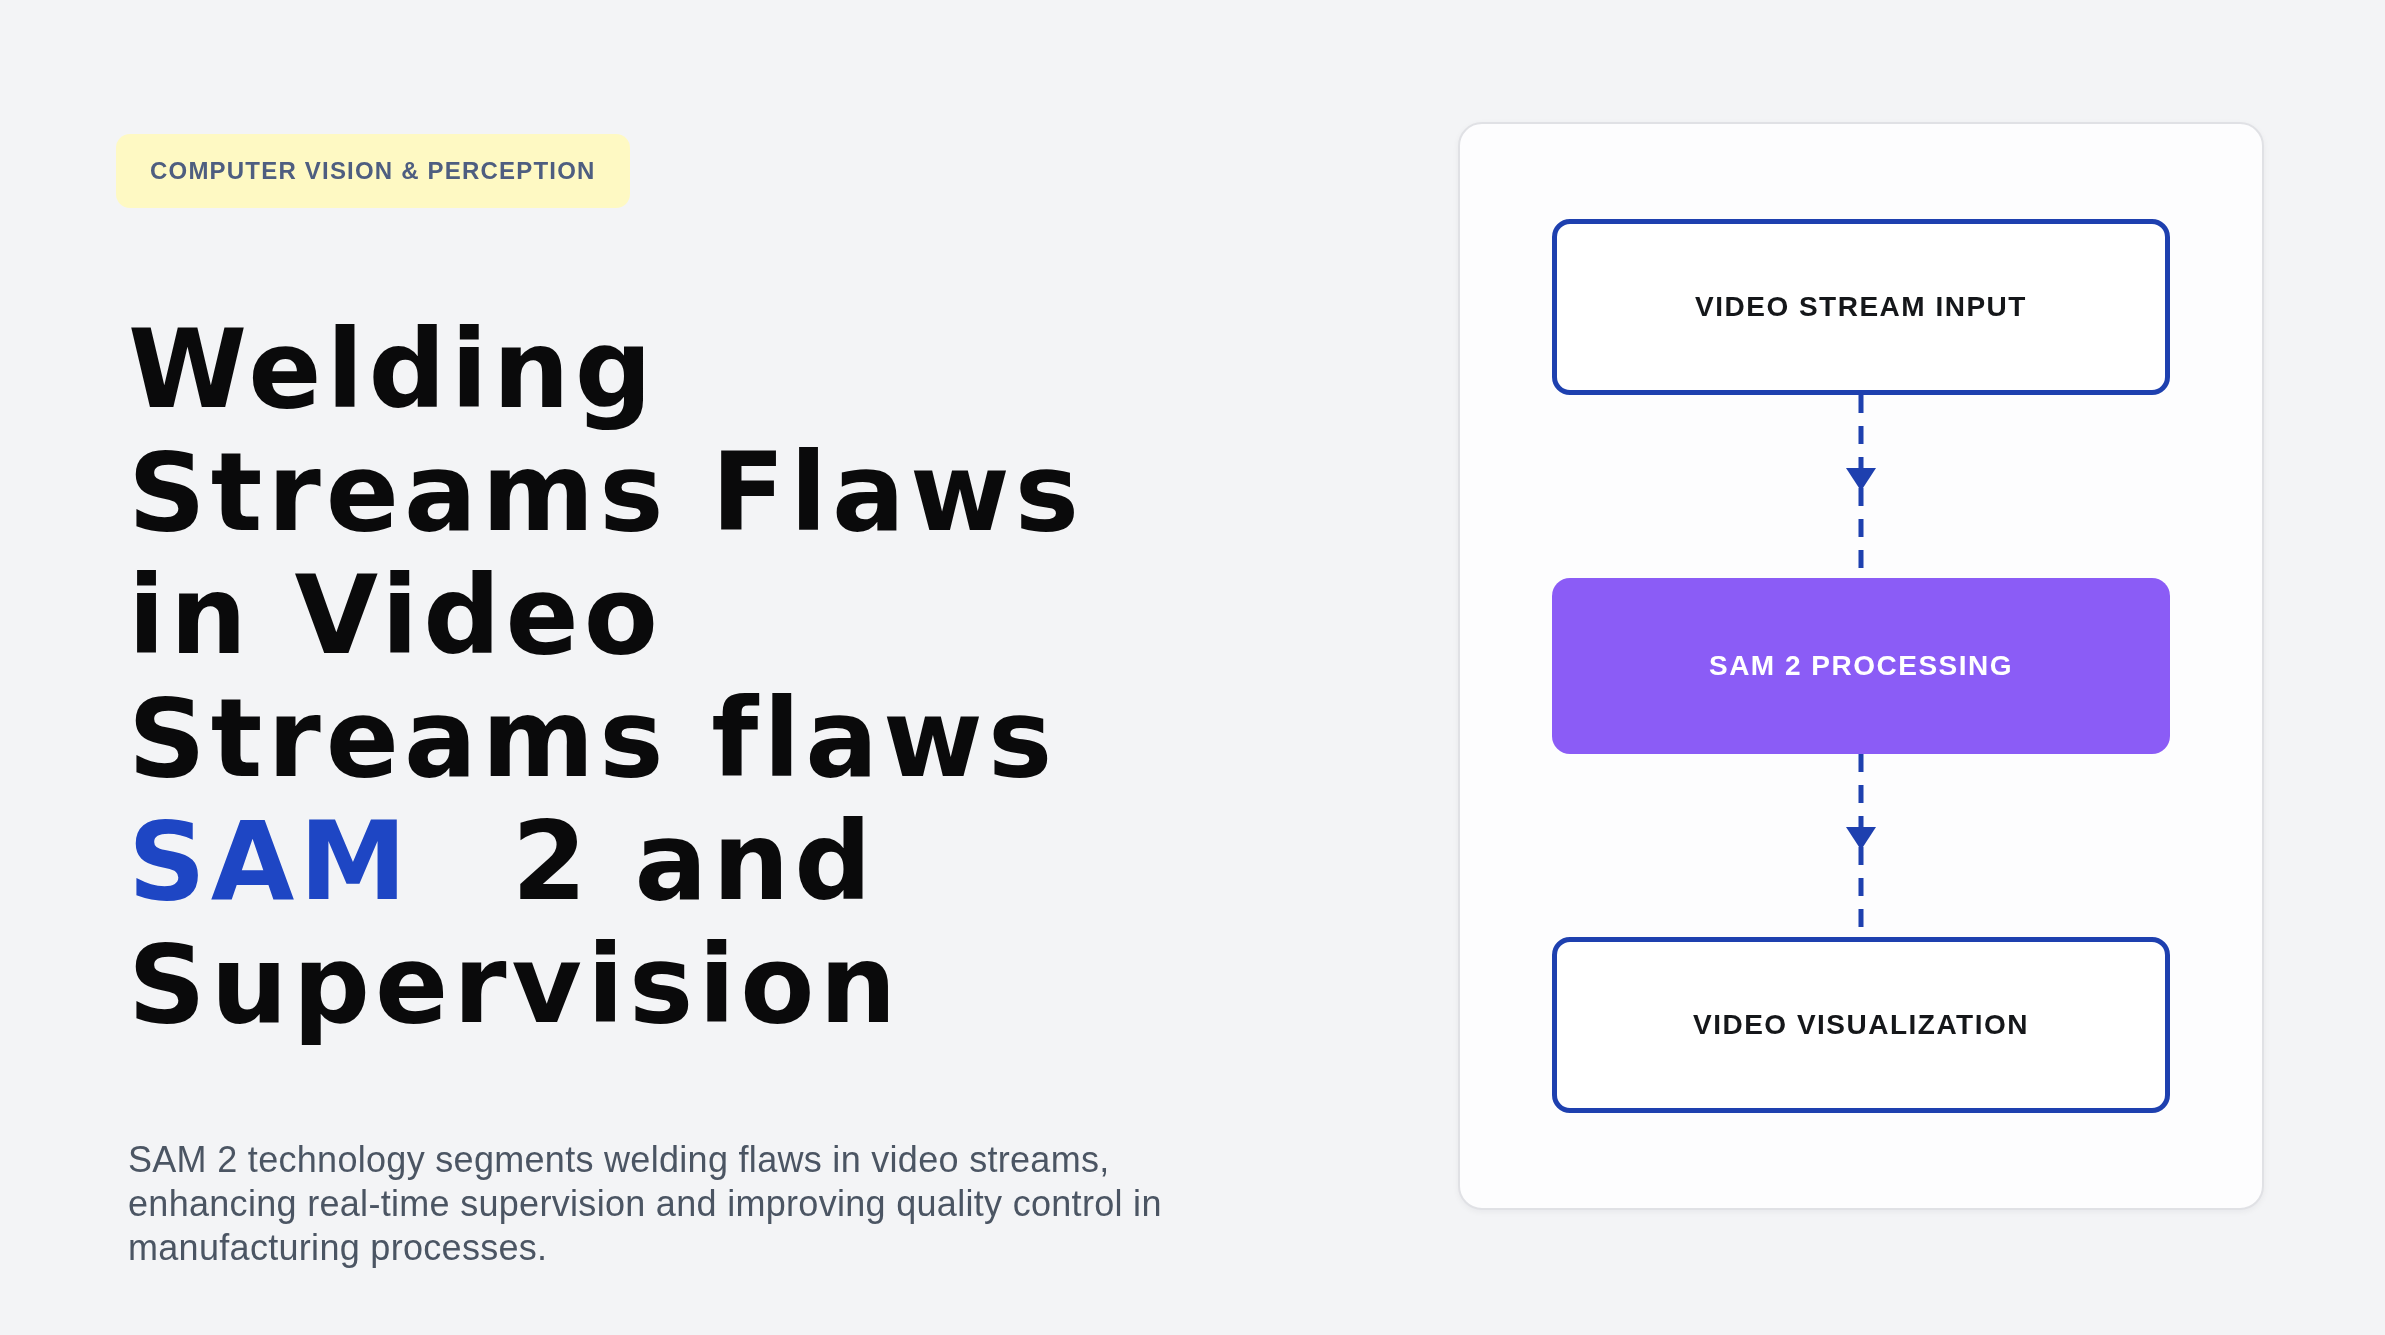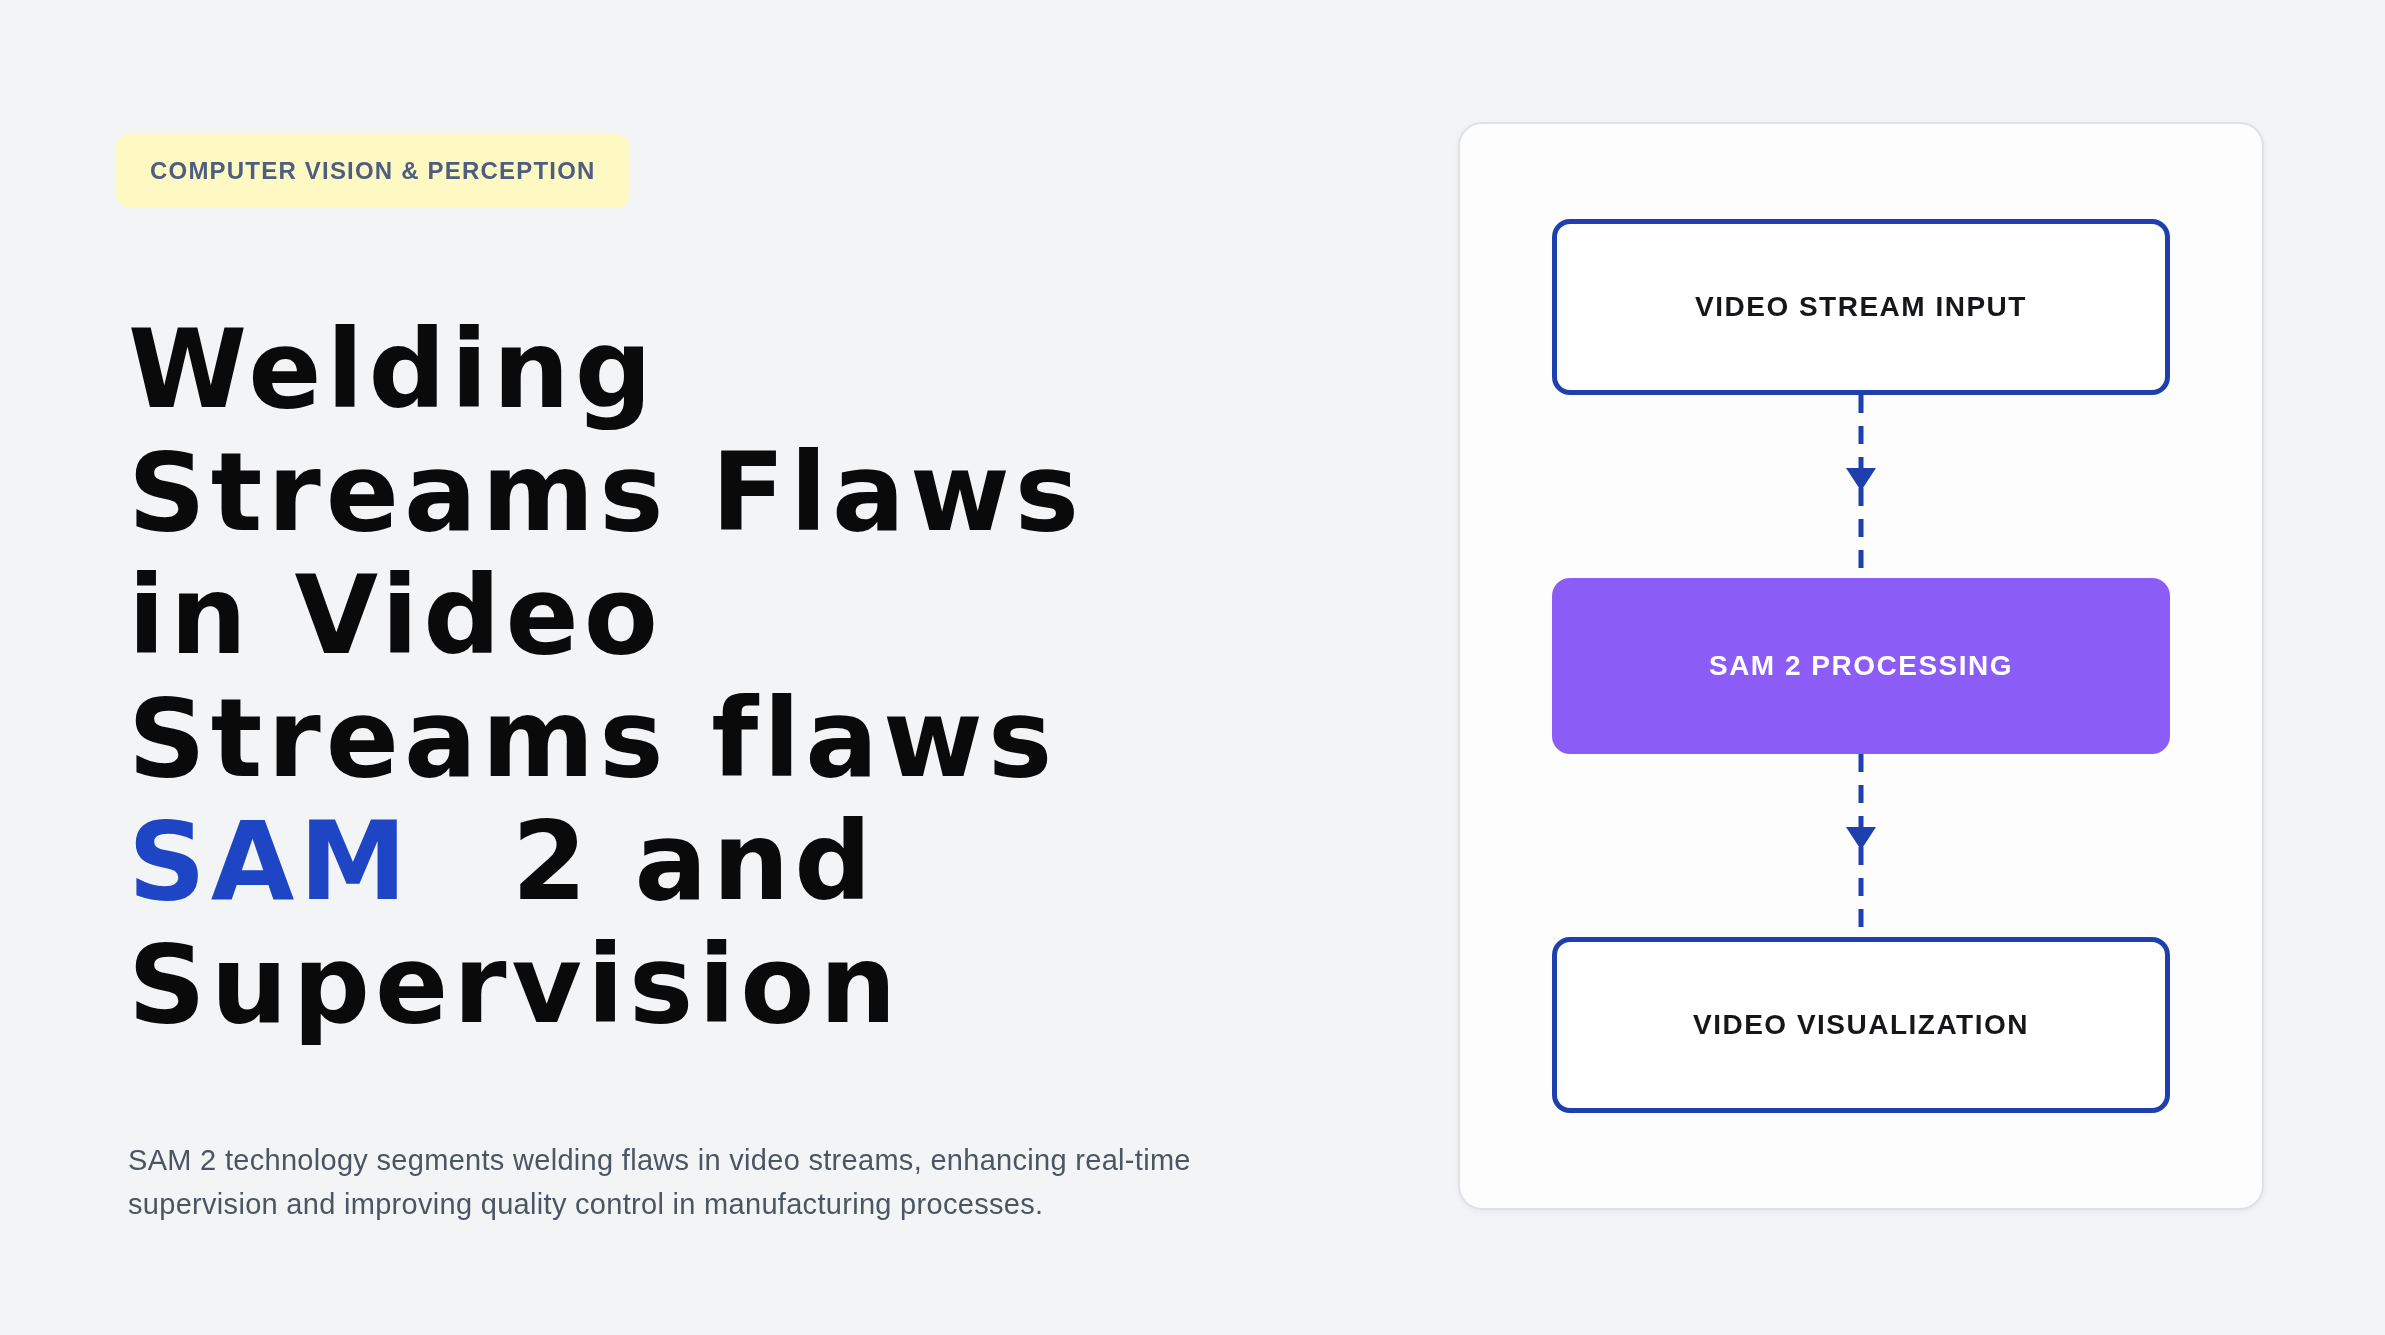--- a/index.html
+++ b/index.html
@@ -43,21 +43,21 @@
   .headline .h-line { white-space: nowrap; }
   .sam-link {
     color: #1e46c4;
     text-decoration: none;
     cursor: pointer;
   }
   .wide-gap { display: inline-block; width: 100px; }
   .intro {
     margin-top: 92px;
     max-width: 1085px;
-    font-size: 29px;
+    font-size: 36px;
     line-height: 44px;
     letter-spacing: 0.3px;
     color: #4b5563;
   }
 
   
   .flow-card {
     position: absolute;
     left: 1458px;
     top: 122px;

